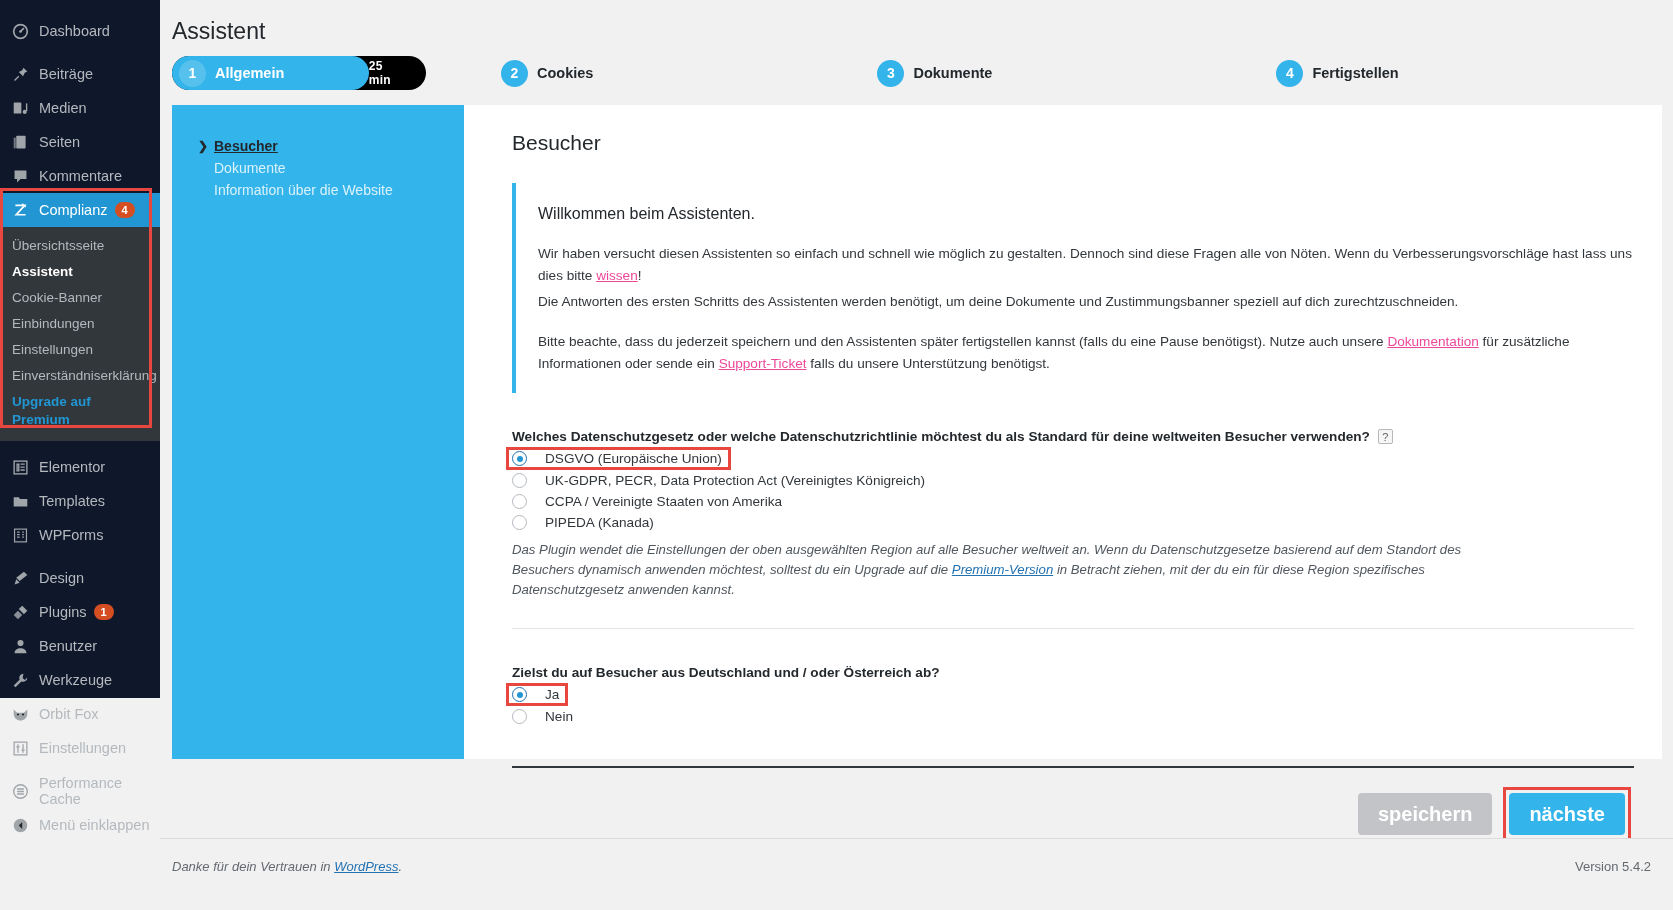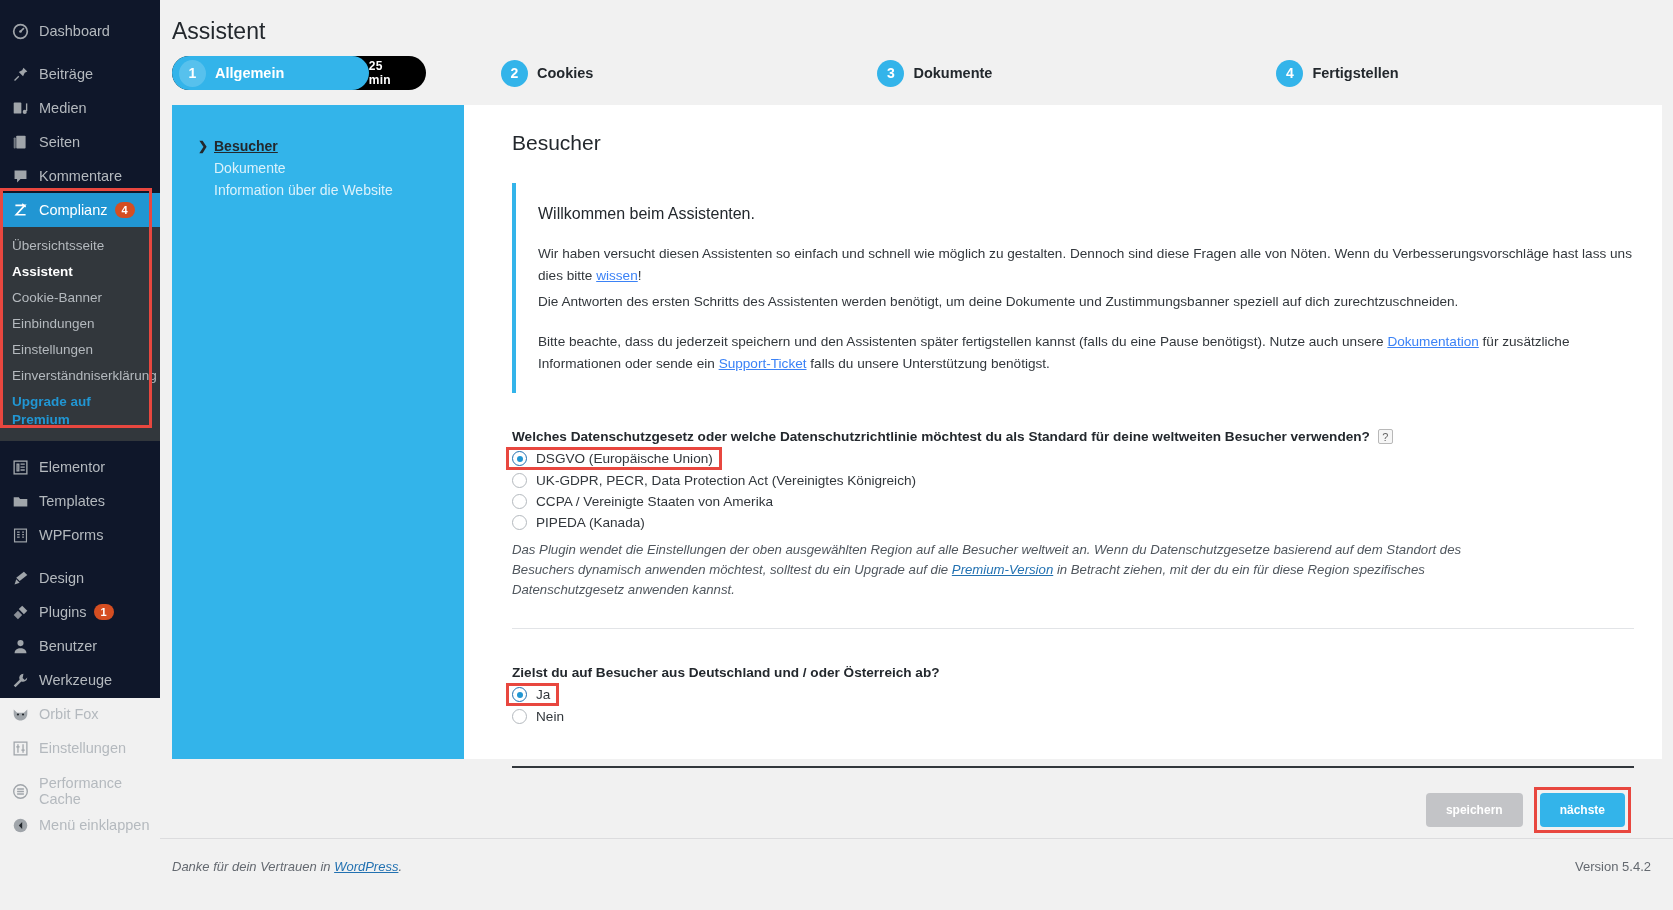--- a/index.html
+++ b/index.html
@@ -132,35 +132,35 @@
   .sec-title { font-size: 21px; color: #23282d; font-weight: normal; }
 
   .intro {
     border-left: 4px solid #33b4ea;
     padding: 22px 0 14px 22px; margin-top: 28px;
   }
   .intro h3 { font-size: 16px; font-weight: normal; color: #23282d; margin-bottom: 20px; }
   .intro p { font-size: 13.6px; color: #32373c; line-height: 22px; margin-bottom: 4px; }
   .intro p.gap { margin-top: 18px; }
   a { color: #2271b1; }
-  .intro a { color: #3b82f6; }
+  .intro a { color: #ec4899; }
 
   .q-block { margin-top: 36px; }
   .q-label {
     font-size: 13.6px; font-weight: bold; color: #23282d;
     display: flex; align-items: center; gap: 8px;
   }
   .help-icon {
     display: inline-flex; align-items: center; justify-content: center;
     width: 15px; height: 15px; border: 1px solid #b8b8b8;
     font-size: 11px; color: #666; background: #f6f6f6; border-radius: 2px;
     font-weight: normal;
   }
   .radio-row {
-    display: flex; align-items: center; gap: 9px;
+    display: flex; align-items: center; gap: 18px;
     margin-top: 6px; font-size: 13.6px; color: #32373c;
     position: relative; width: max-content;
   }
   .radio {
     width: 15px; height: 15px; border-radius: 50%;
     border: 1px solid #b4b9be; background: #fff;
     display: inline-flex; align-items: center; justify-content: center;
     min-width: 15px;
   }
   .radio.checked { border-color: #2271b1; }
@@ -179,21 +179,21 @@
 
   .divider { border-top: 1px solid #e2e4e7; margin: 28px 0 0 0; }
   .divider.dark { border-top: 2px solid #32373c; margin-top: 42px; }
 
   .btn-row {
     display: flex; justify-content: flex-end; align-items: center;
     gap: 14px; margin-top: 22px; padding-right: 6px;
   }
   .btn {
     border: none; border-radius: 4px; cursor: pointer;
-    font-size: 12px; font-weight: bold; color: #fff;
+    font-size: 20px; font-weight: bold; color: #fff;
     padding: 11px 20px; line-height: 1;
   }
   .btn-save { background: #c3c4c7; }
   .btn-next { background: #33b4ea; }
   .btn-wrap-hl { outline: 3px solid #e8473f; padding: 3px; }
 
   .footer {
     position: absolute; left: 0; right: 0; bottom: 16px;
     height: 56px; display: flex; align-items: center;
     justify-content: space-between;

